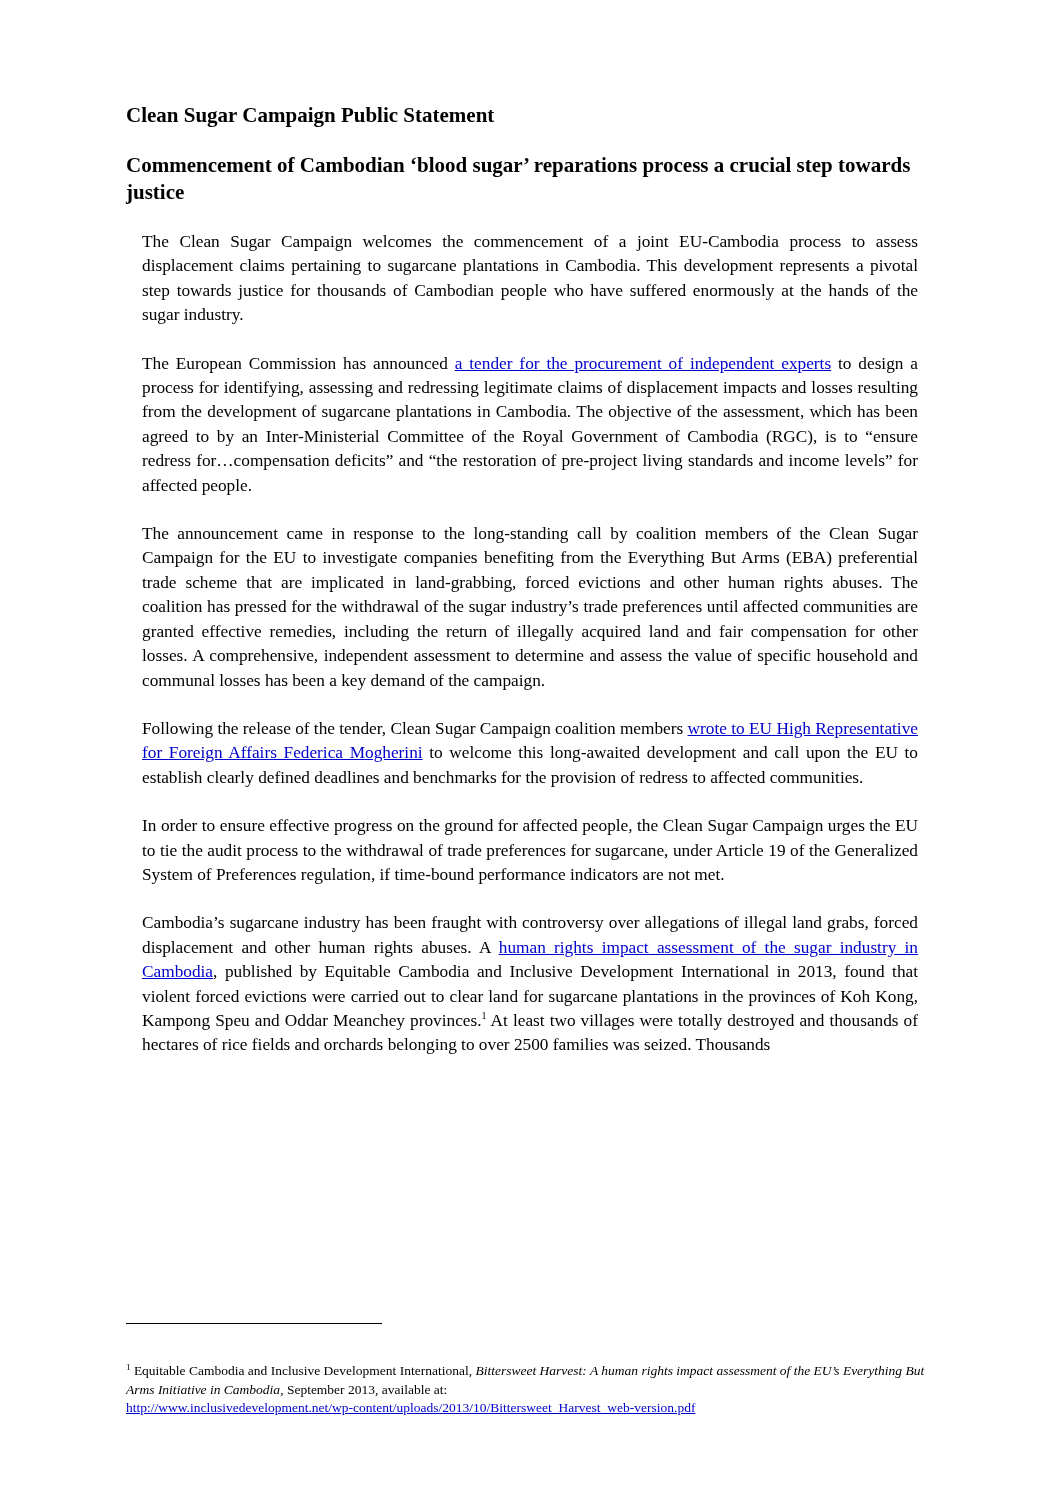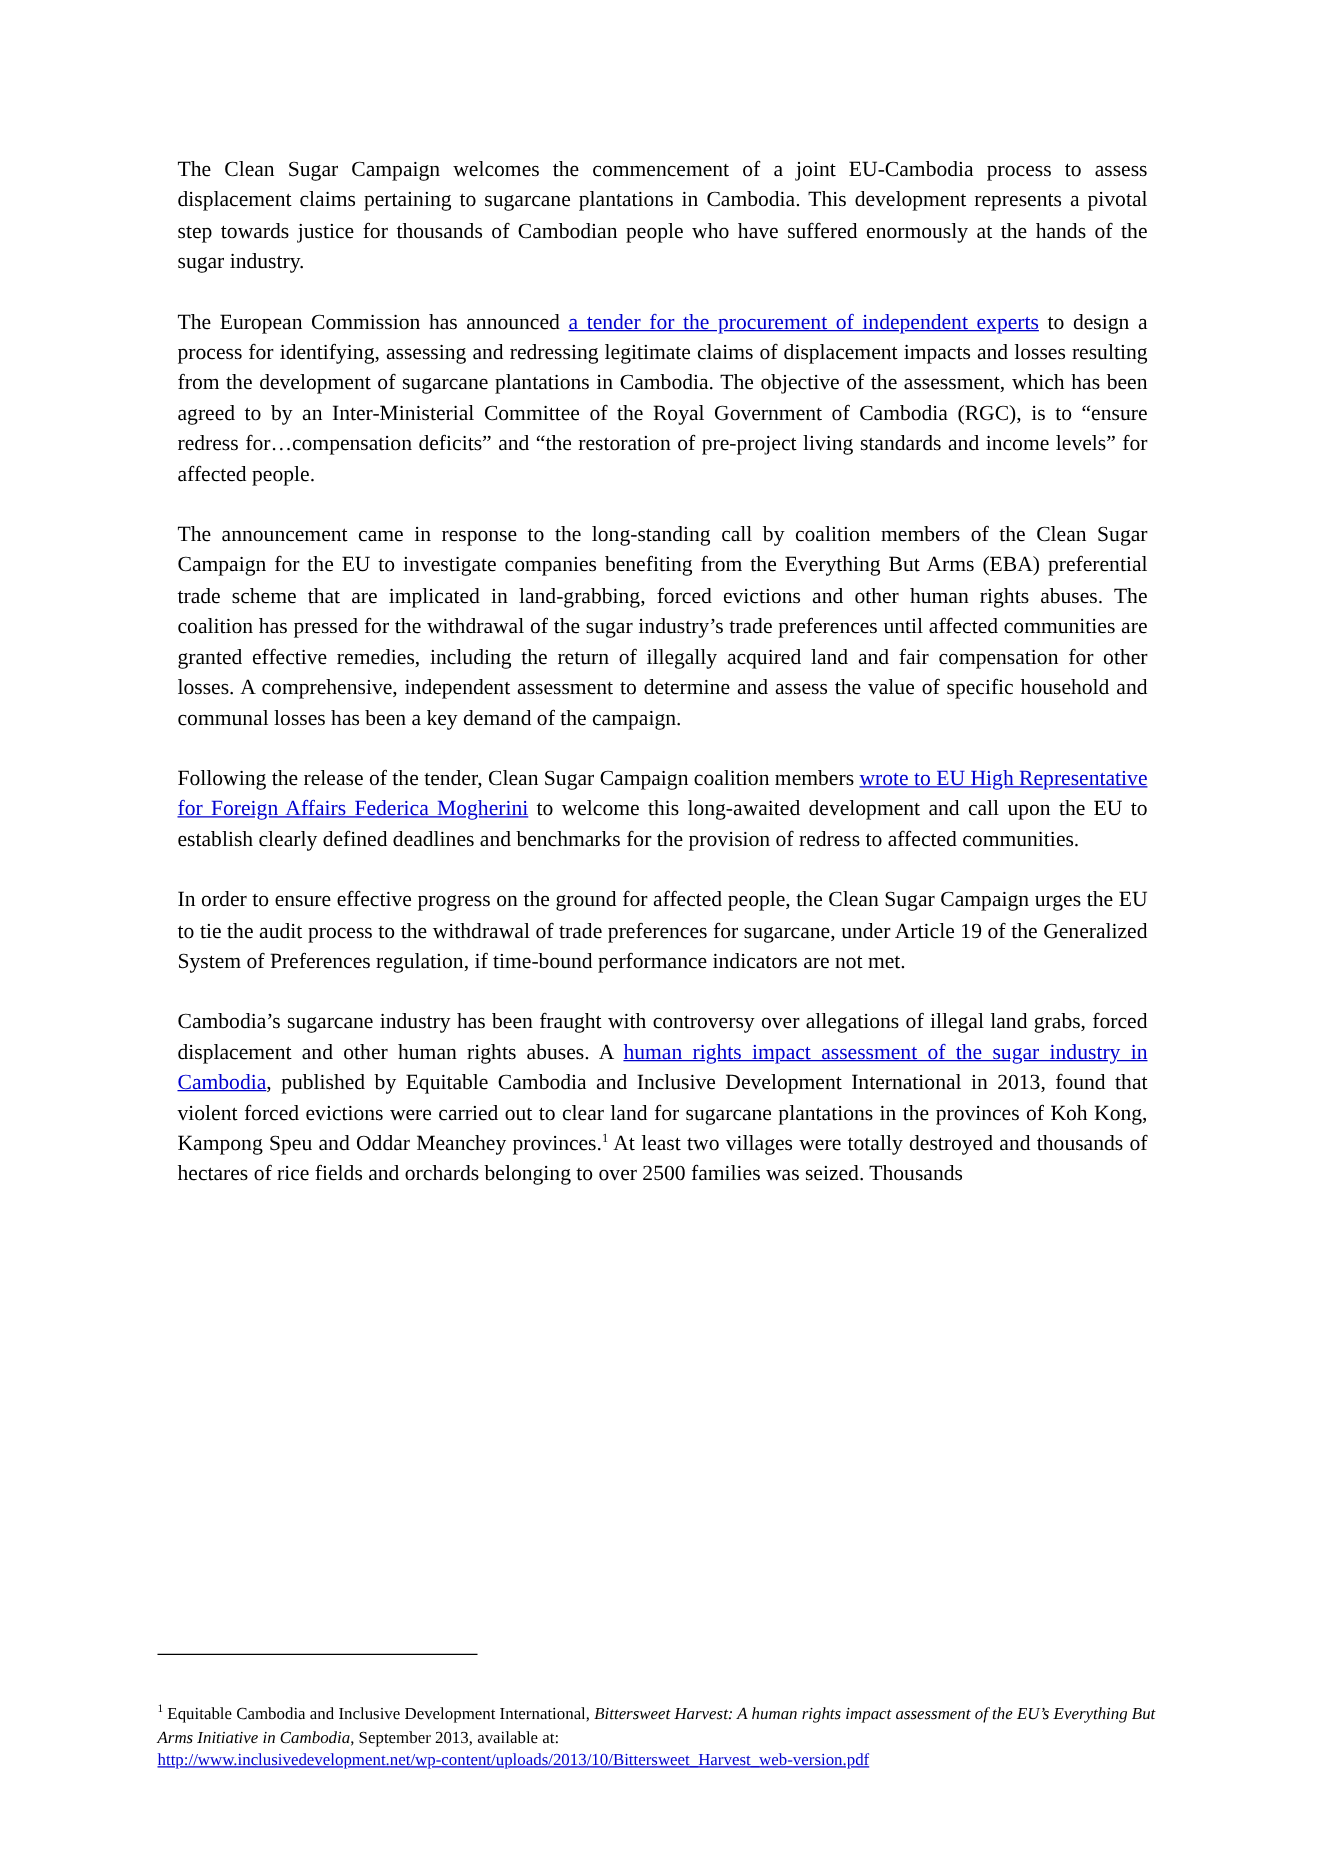--- a/index.html
+++ b/index.html
@@ -29,20 +29,22 @@
     font-family: "Liberation Serif", "DejaVu Serif", serif;
     font-size: 13.5px; line-height: 18.5px; color: #000;
   }
   .footnote sup { font-size: 9px; }
   .footnote i { font-style: italic; }
 </style>
 </head>
 <body>
 
 <div class="page">
+  <div class="h1">Clean Sugar Campaign Public Statement</div>
+  <div class="h2">Commencement of Cambodian ‘blood sugar’ reparations process a crucial step towards justice</div>
 
   <p class="body p1">The Clean Sugar Campaign welcomes the commencement of a joint EU-Cambodia process to assess displacement claims pertaining to sugarcane plantations in Cambodia. This development represents a pivotal step towards justice for thousands of Cambodian people who have suffered enormously at the hands of the sugar industry.</p>
 
   <p class="body pn"><span>The European Commission has announced </span><a class="link" href="#">a tender for the procurement of independent experts</a><span> to design a process for identifying, assessing and redressing legitimate claims of displacement impacts and losses resulting from the development of sugarcane plantations in Cambodia.  The objective of the assessment, which has been agreed to by an Inter-Ministerial Committee of the Royal Government of Cambodia (RGC), is to “ensure redress for…compensation deficits” and “the restoration of pre-project living standards and income levels” for affected people.</span></p>
 
   <p class="body pn">The announcement came in response to the long-standing call by coalition members of the Clean Sugar Campaign for the EU to investigate companies benefiting from the Everything But Arms (EBA) preferential trade scheme that are implicated in land-grabbing, forced evictions and other human rights abuses. The coalition has pressed for the withdrawal of the sugar industry’s trade preferences until affected communities are granted effective remedies, including the return of illegally acquired land and fair compensation for other losses. A comprehensive, independent assessment to determine and assess the value of specific household and communal losses has been a key demand of the campaign.</p>
 
   <p class="body pn"><span>Following the release of the tender, Clean Sugar Campaign coalition members </span><a class="link" href="#">wrote to EU High Representative for Foreign Affairs Federica Mogherini</a><span> to welcome this long-awaited development and call upon the EU to establish clearly defined deadlines and benchmarks for the provision of redress to affected communities.</span></p>
 
   <p class="body pn">In order to ensure effective progress on the ground for affected people, the Clean Sugar Campaign urges the EU to tie the audit process to the withdrawal of trade preferences for sugarcane, under Article 19 of the Generalized System of Preferences regulation, if time-bound performance indicators are not met.</p>

